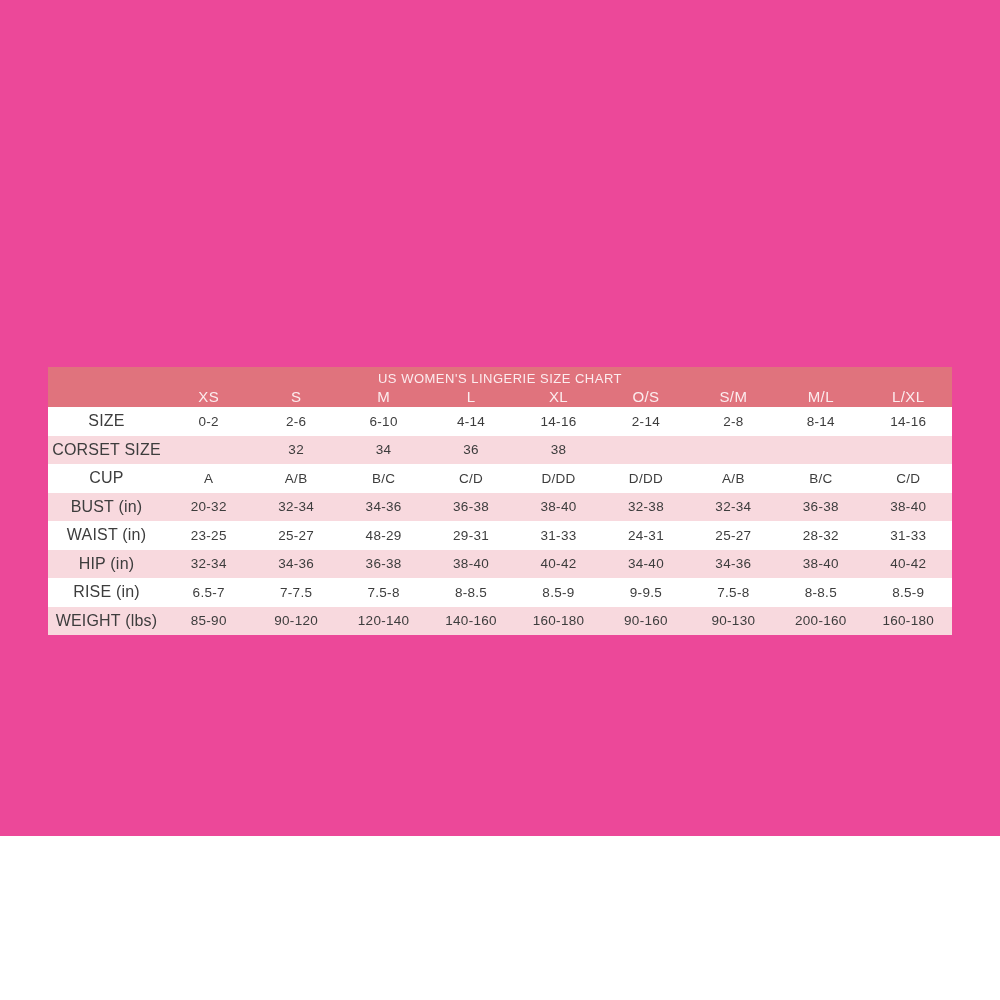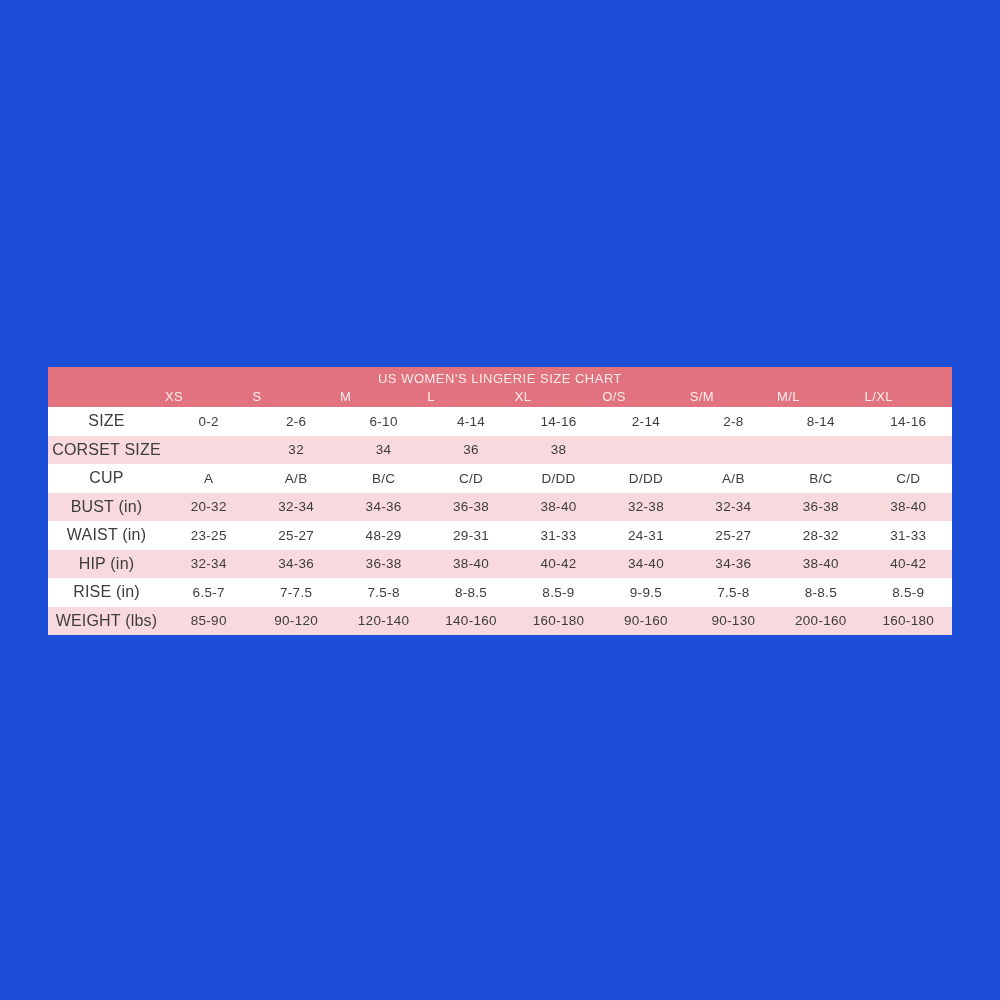--- a/index.html
+++ b/index.html
@@ -12,22 +12,22 @@
   * { box-sizing: border-box; }
   html, body {
     margin: 0;
     padding: 0;
     background: #ffffff;
     font-family: "Liberation Sans", sans-serif;
   }
   .page {
     position: relative;
     width: 1000px;
-    height: 1000px;
-    background: #1d4ed8;
+    height: 836px;
+    background: #ec4899;
     overflow: hidden;
     padding-left: 10px;
   }
   .chart {
     position: absolute;
     left: 48px;
     top: 367px;
     width: 904px;
   }
   .chart-header {
@@ -41,21 +41,22 @@
     font-size: 13px;
     letter-spacing: 0.5px;
   }
   .col-headers {
     display: grid;
     grid-template-columns: 117px repeat(9, 1fr);
     height: 19px;
     align-items: center;
   }
   .col-cell {
-    font-size: 13px;
+    text-align: center;
+    font-size: 15px;
     letter-spacing: 0.4px;
     padding-bottom: 3px;
   }
   .table-body .row {
     display: grid;
     grid-template-columns: 117px repeat(9, 1fr);
     height: 28.5px;
     align-items: center;
     color: var(--text);
     background: var(--white-row);

